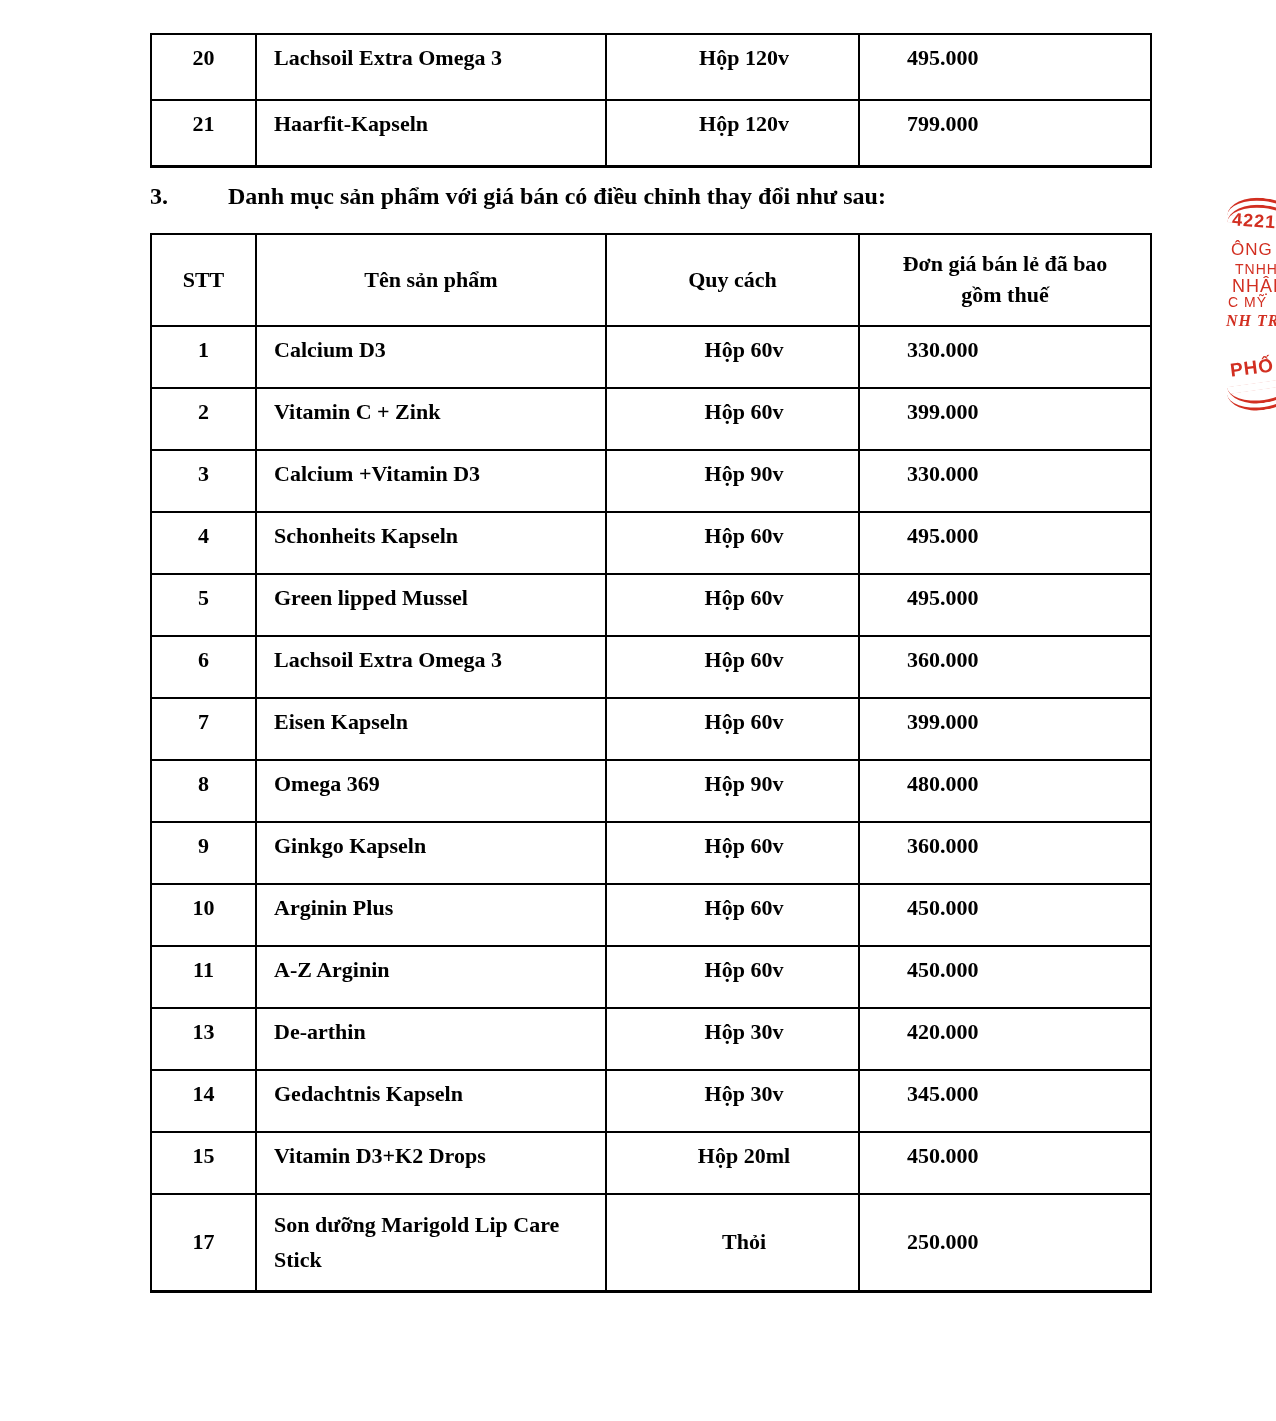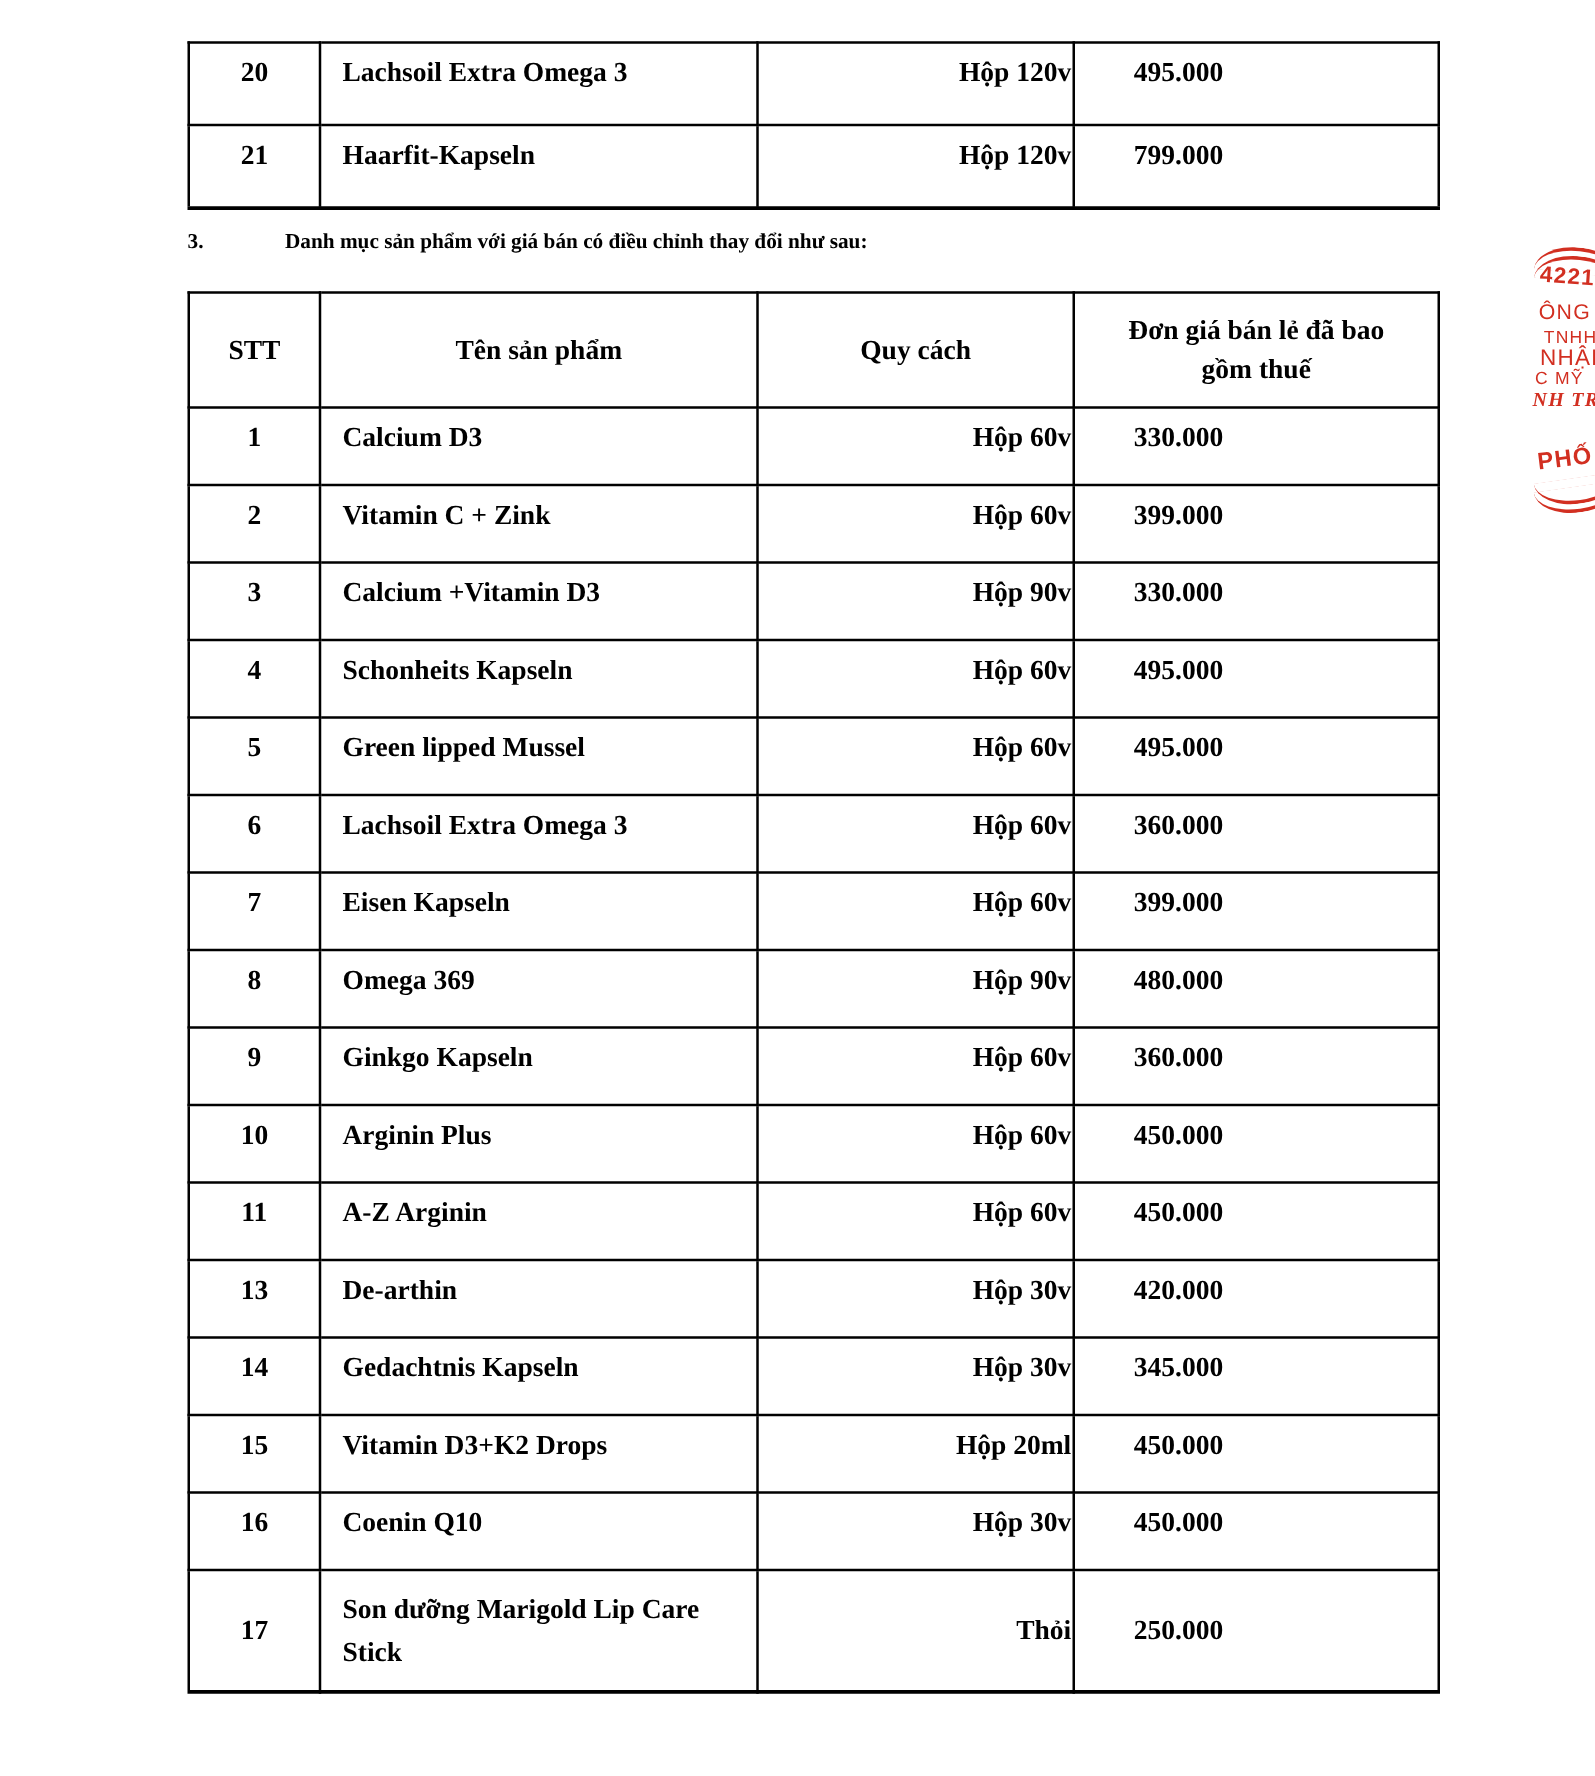--- a/index.html
+++ b/index.html
@@ -50,37 +50,37 @@
     height: 50px;
     vertical-align: top;
     padding-top: 9px;
     font-weight: bold;
     line-height: 1.25;
   }
   .top-table td { height: 54px; }
 
   .c-stt   { text-align: center; border-radius: 12px; }
   .c-name  { text-align: left; padding-left: 17px; padding-right: 8px; }
-  .c-spec  { text-align: right; font-weight: bold; padding-left: 24px; }
+  .c-spec  { text-align: center; font-weight: bold; padding-left: 24px; }
   .c-price { text-align: left; padding-left: 47px; }
 
   
   .main-table tbody tr:last-child td {
     height: 94px;
     vertical-align: middle;
     padding-top: 0;
     line-height: 1.6;
   }
 
   
   .section-heading {
     position: absolute;
     left: 150px;
     top: 183px;
-    font-size: 17px;
+    font-size: 24px;
     font-weight: bold;
     white-space: nowrap;
   }
   .section-heading .num {
     display: inline-block;
     width: 78px;
   }
 
   
   .stamp {
@@ -259,26 +259,20 @@
     <td class="c-price">345.000</td>
   </tr>
 
   <tr>
     <td class="c-stt">15</td>
     <td class="c-name">Vitamin D3+K2 Drops</td>
     <td class="c-spec">Hộp 20ml</td>
     <td class="c-price">450.000</td>
   </tr>
 
-  <tr>
-    <td class="c-stt">16</td>
-    <td class="c-name">Coenin Q10</td>
-    <td class="c-spec">Hộp 30v</td>
-    <td class="c-price">450.000</td>
-  </tr>
 
   <tr>
     <td class="c-stt">17</td>
     <td class="c-name">Son dưỡng Marigold Lip Care Stick</td>
     <td class="c-spec">Thỏi</td>
     <td class="c-price">250.000</td>
   </tr>
 </tbody>
 </table>
 

